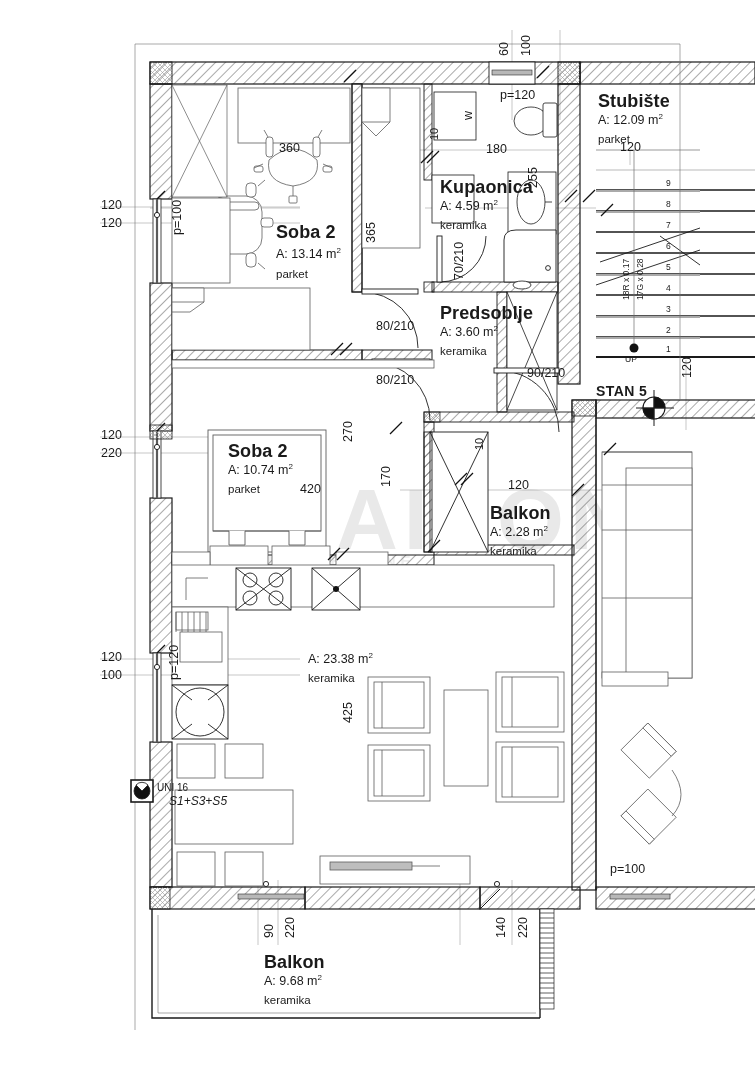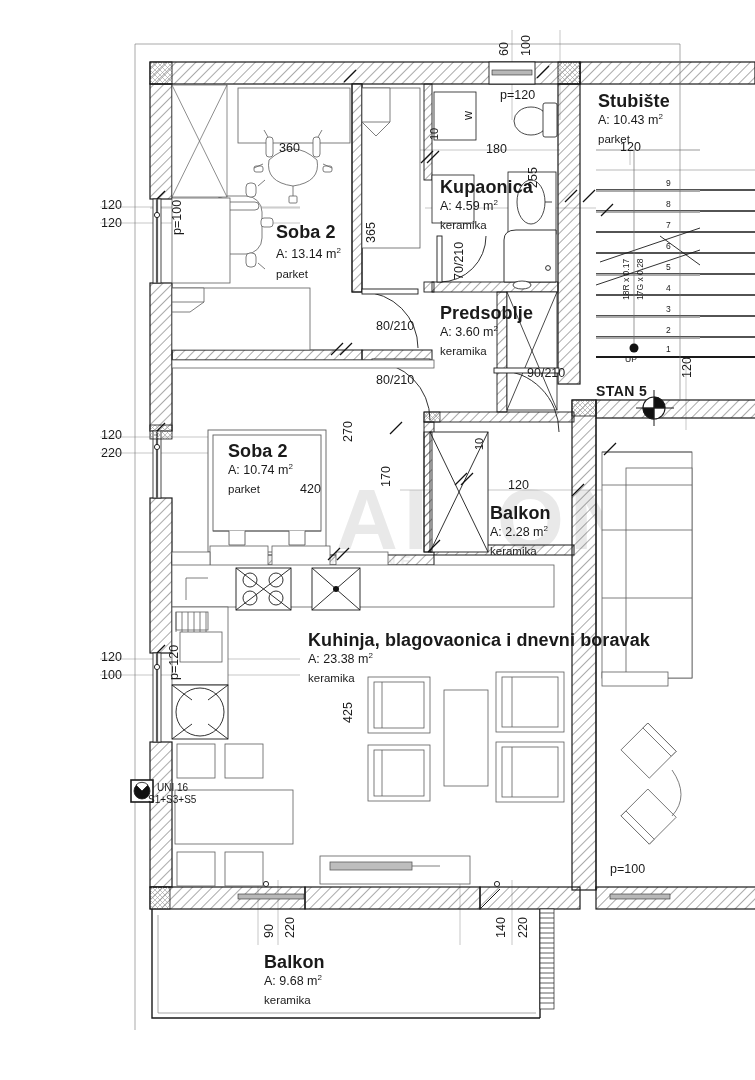--- a/index.html
+++ b/index.html
@@ -454,40 +454,39 @@
 
   <div class="lbl room-name" style="left:440px;top:303px;">Predsoblje</div>
   <div class="lbl room-area" style="left:440px;top:324px;">
     <span>A: 3.60</span>
     <span>m</span><span class="sup">2</span>
   </div>
   <div class="lbl room-mat" style="left:440px;top:345px;">keramika</div>
 
   <div class="lbl room-name" style="left:598px;top:91px;">Stubište</div>
   <div class="lbl room-area" style="left:598px;top:112px;">
-    <span>A: 10.43</span>
+    <span>A: 12.09</span>
     <span>m</span><span class="sup">2</span>
   </div>
   <div class="lbl room-mat" style="left:598px;top:133px;">parket</div>
 
   <div class="lbl room-name" style="left:228px;top:441px;">Soba 2</div>
   <div class="lbl room-area" style="left:228px;top:462px;">
     <span>A: 10.74</span>
     <span>m</span><span class="sup">2</span>
   </div>
   <div class="lbl room-mat" style="left:228px;top:483px;">parket</div>
 
   <div class="lbl room-name" style="left:490px;top:503px;">Balkon</div>
   <div class="lbl room-area" style="left:490px;top:524px;">
     <span>A: 2.28</span>
     <span>m</span><span class="sup">2</span>
   </div>
   <div class="lbl room-mat" style="left:490px;top:545px;">keramika</div>
 
-  <div class="lbl room-name" style="left:308px;top:630px;">Kuhinja, blagovaonica i dnevni boravak</div>
   <div class="lbl room-area" style="left:308px;top:651px;">
     <span>A: 23.38</span>
     <span>m</span><span class="sup">2</span>
   </div>
   <div class="lbl room-mat" style="left:308px;top:672px;">keramika</div>
 
   <div class="lbl room-name" style="left:264px;top:952px;">Balkon</div>
   <div class="lbl room-area" style="left:264px;top:973px;">
     <span>A: 9.68</span>
     <span>m</span><span class="sup">2</span>
@@ -543,15 +542,15 @@
   <div class="lbl tiny" style="left:666px;top:283px;">4</div>
   <div class="lbl tiny" style="left:666px;top:304px;">3</div>
   <div class="lbl tiny" style="left:666px;top:325px;">2</div>
   <div class="lbl tiny" style="left:666px;top:344px;">1</div>
   <div class="lbl tiny" style="left:625px;top:354px;">UP</div>
   <div class="lbl tiny vert" style="left:621px;top:300px;transform:rotate(-90deg);">18R x 0.17</div>
   <div class="lbl tiny vert" style="left:635px;top:300px;transform:rotate(-90deg);">17G x 0.28</div>
 
   <div class="lbl dim vert" style="left:461px;top:120px;transform:rotate(-90deg);">w</div>
   <div class="lbl" style="left:157px;top:782px;font-size:10px;">UNI 16</div>
-  <div class="lbl" style="left:148px;top:794px;font-size:10px;">S1+S3+S5</div>
+  <div class="lbl" style="left:169px;top:794px;font-size:12px;font-style:italic;">S1+S3+S5</div>
 
 </div>
 
 </body></html>

